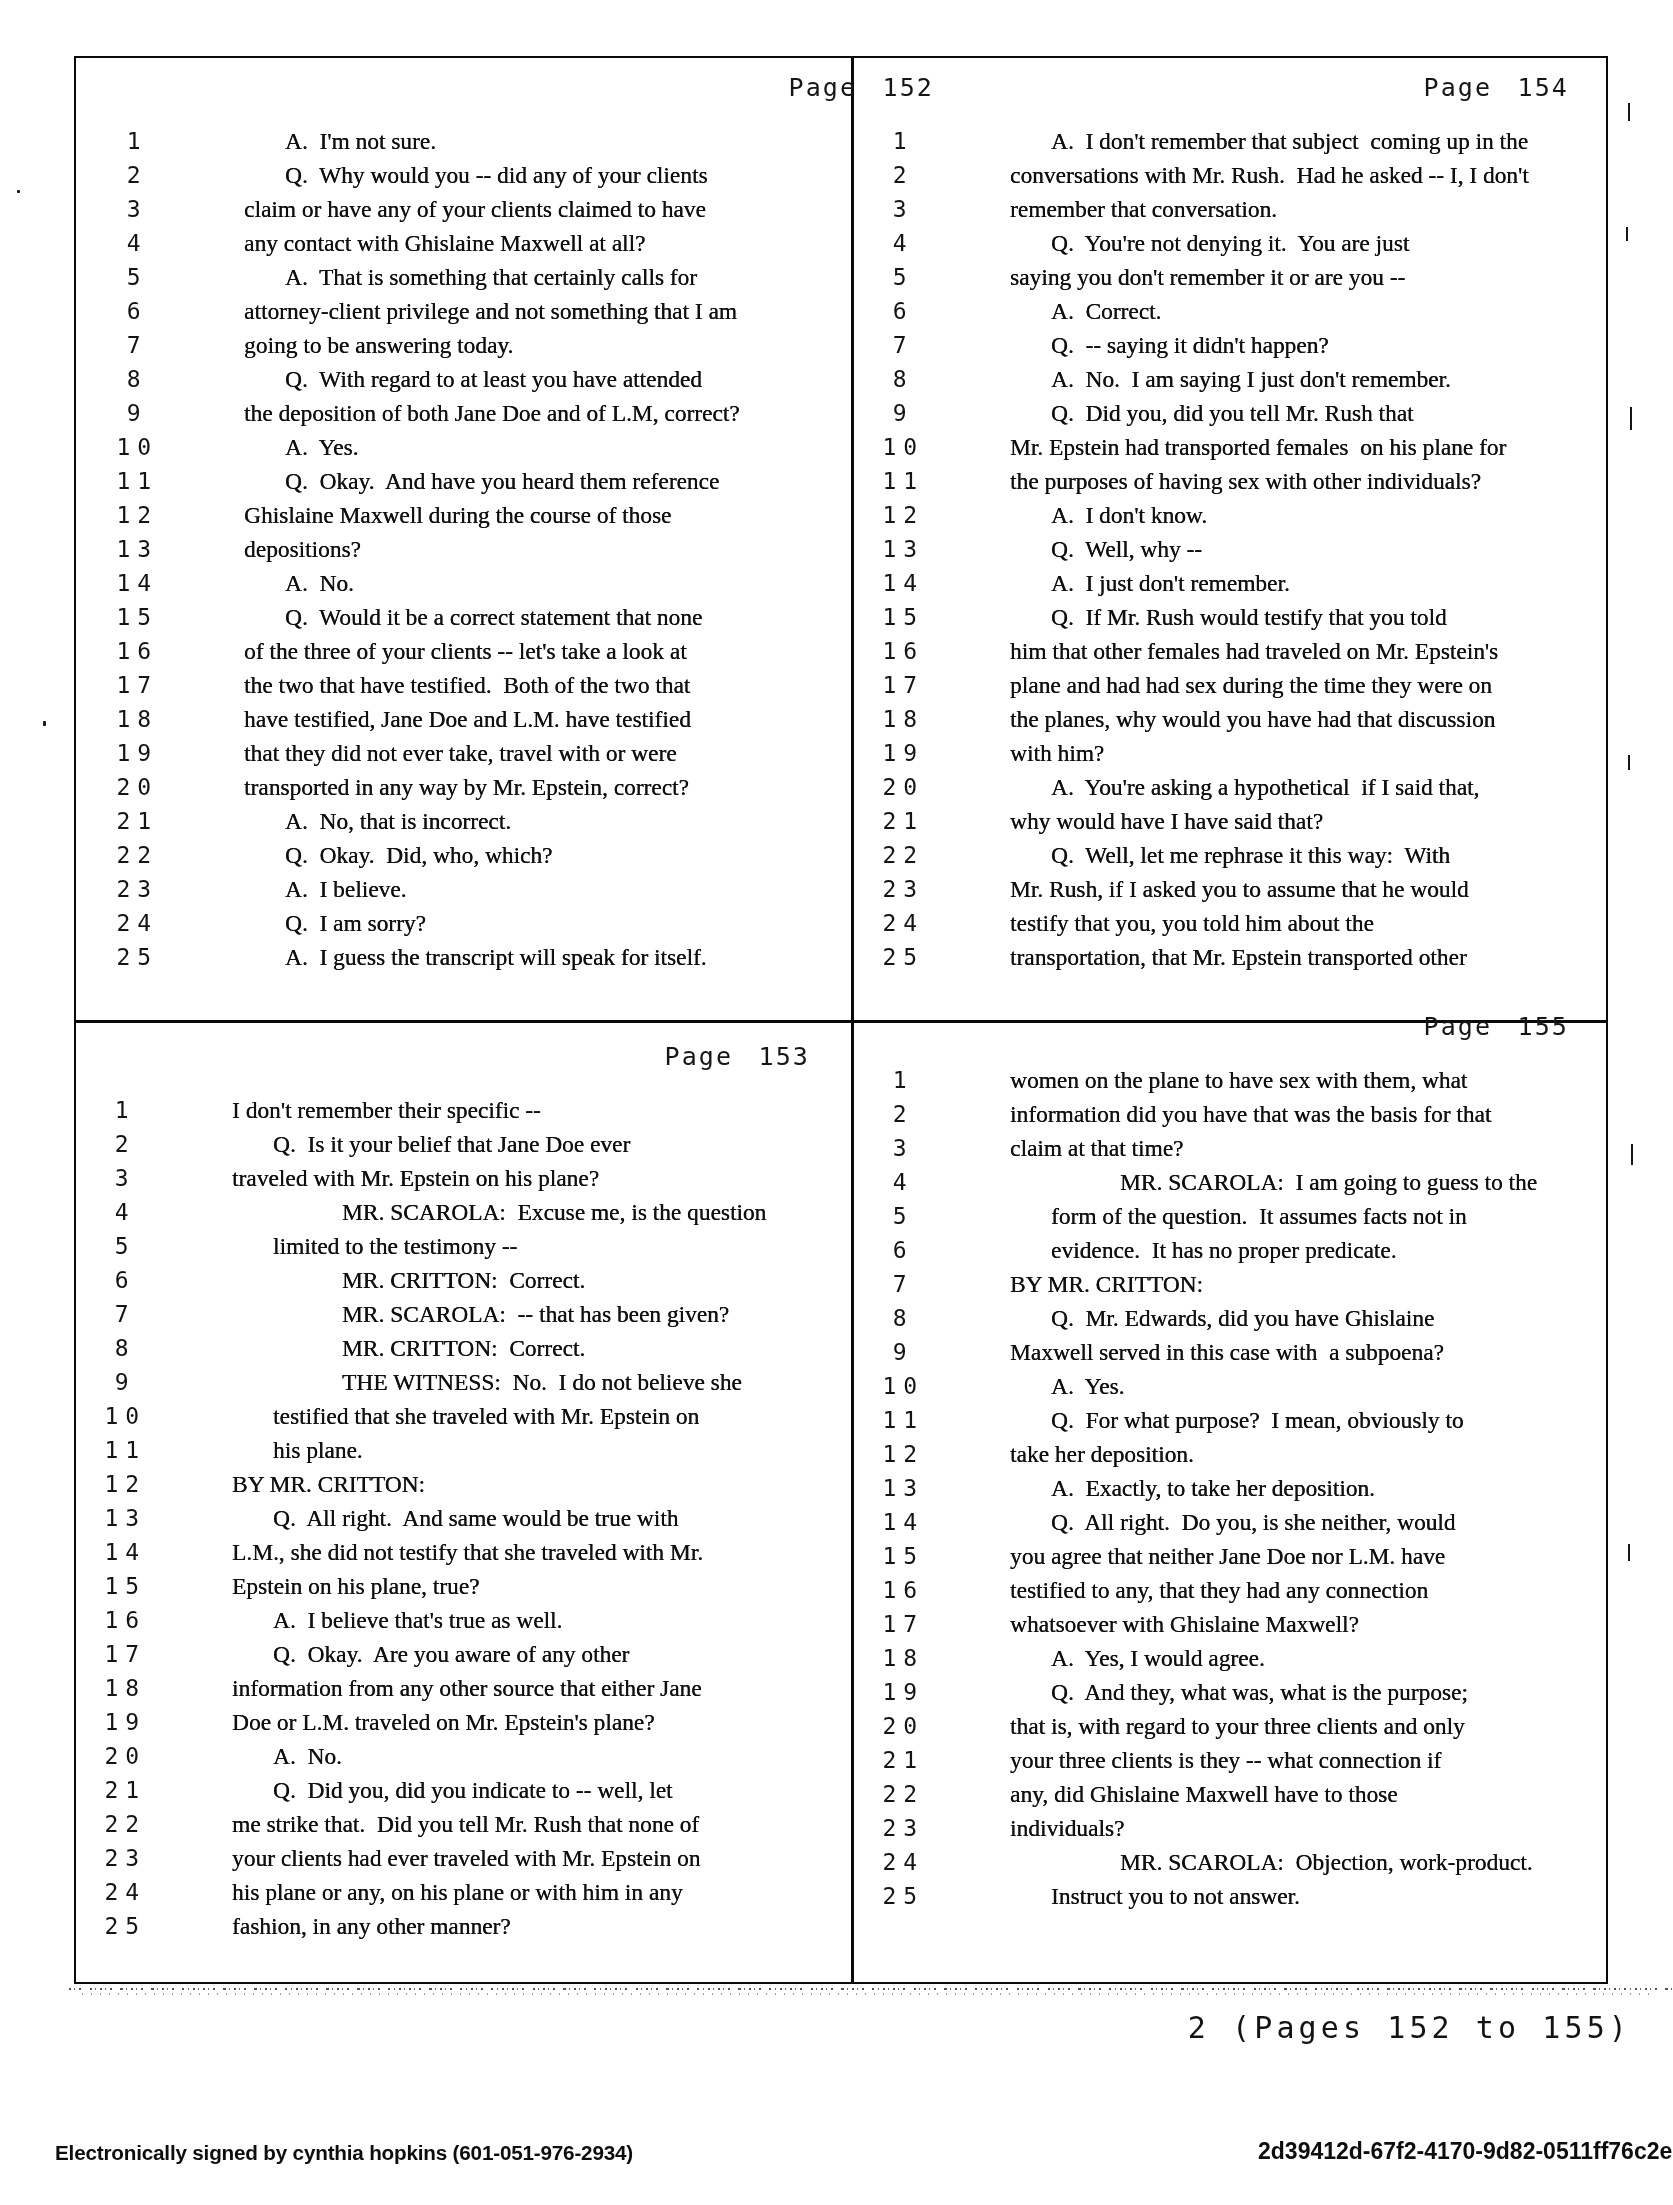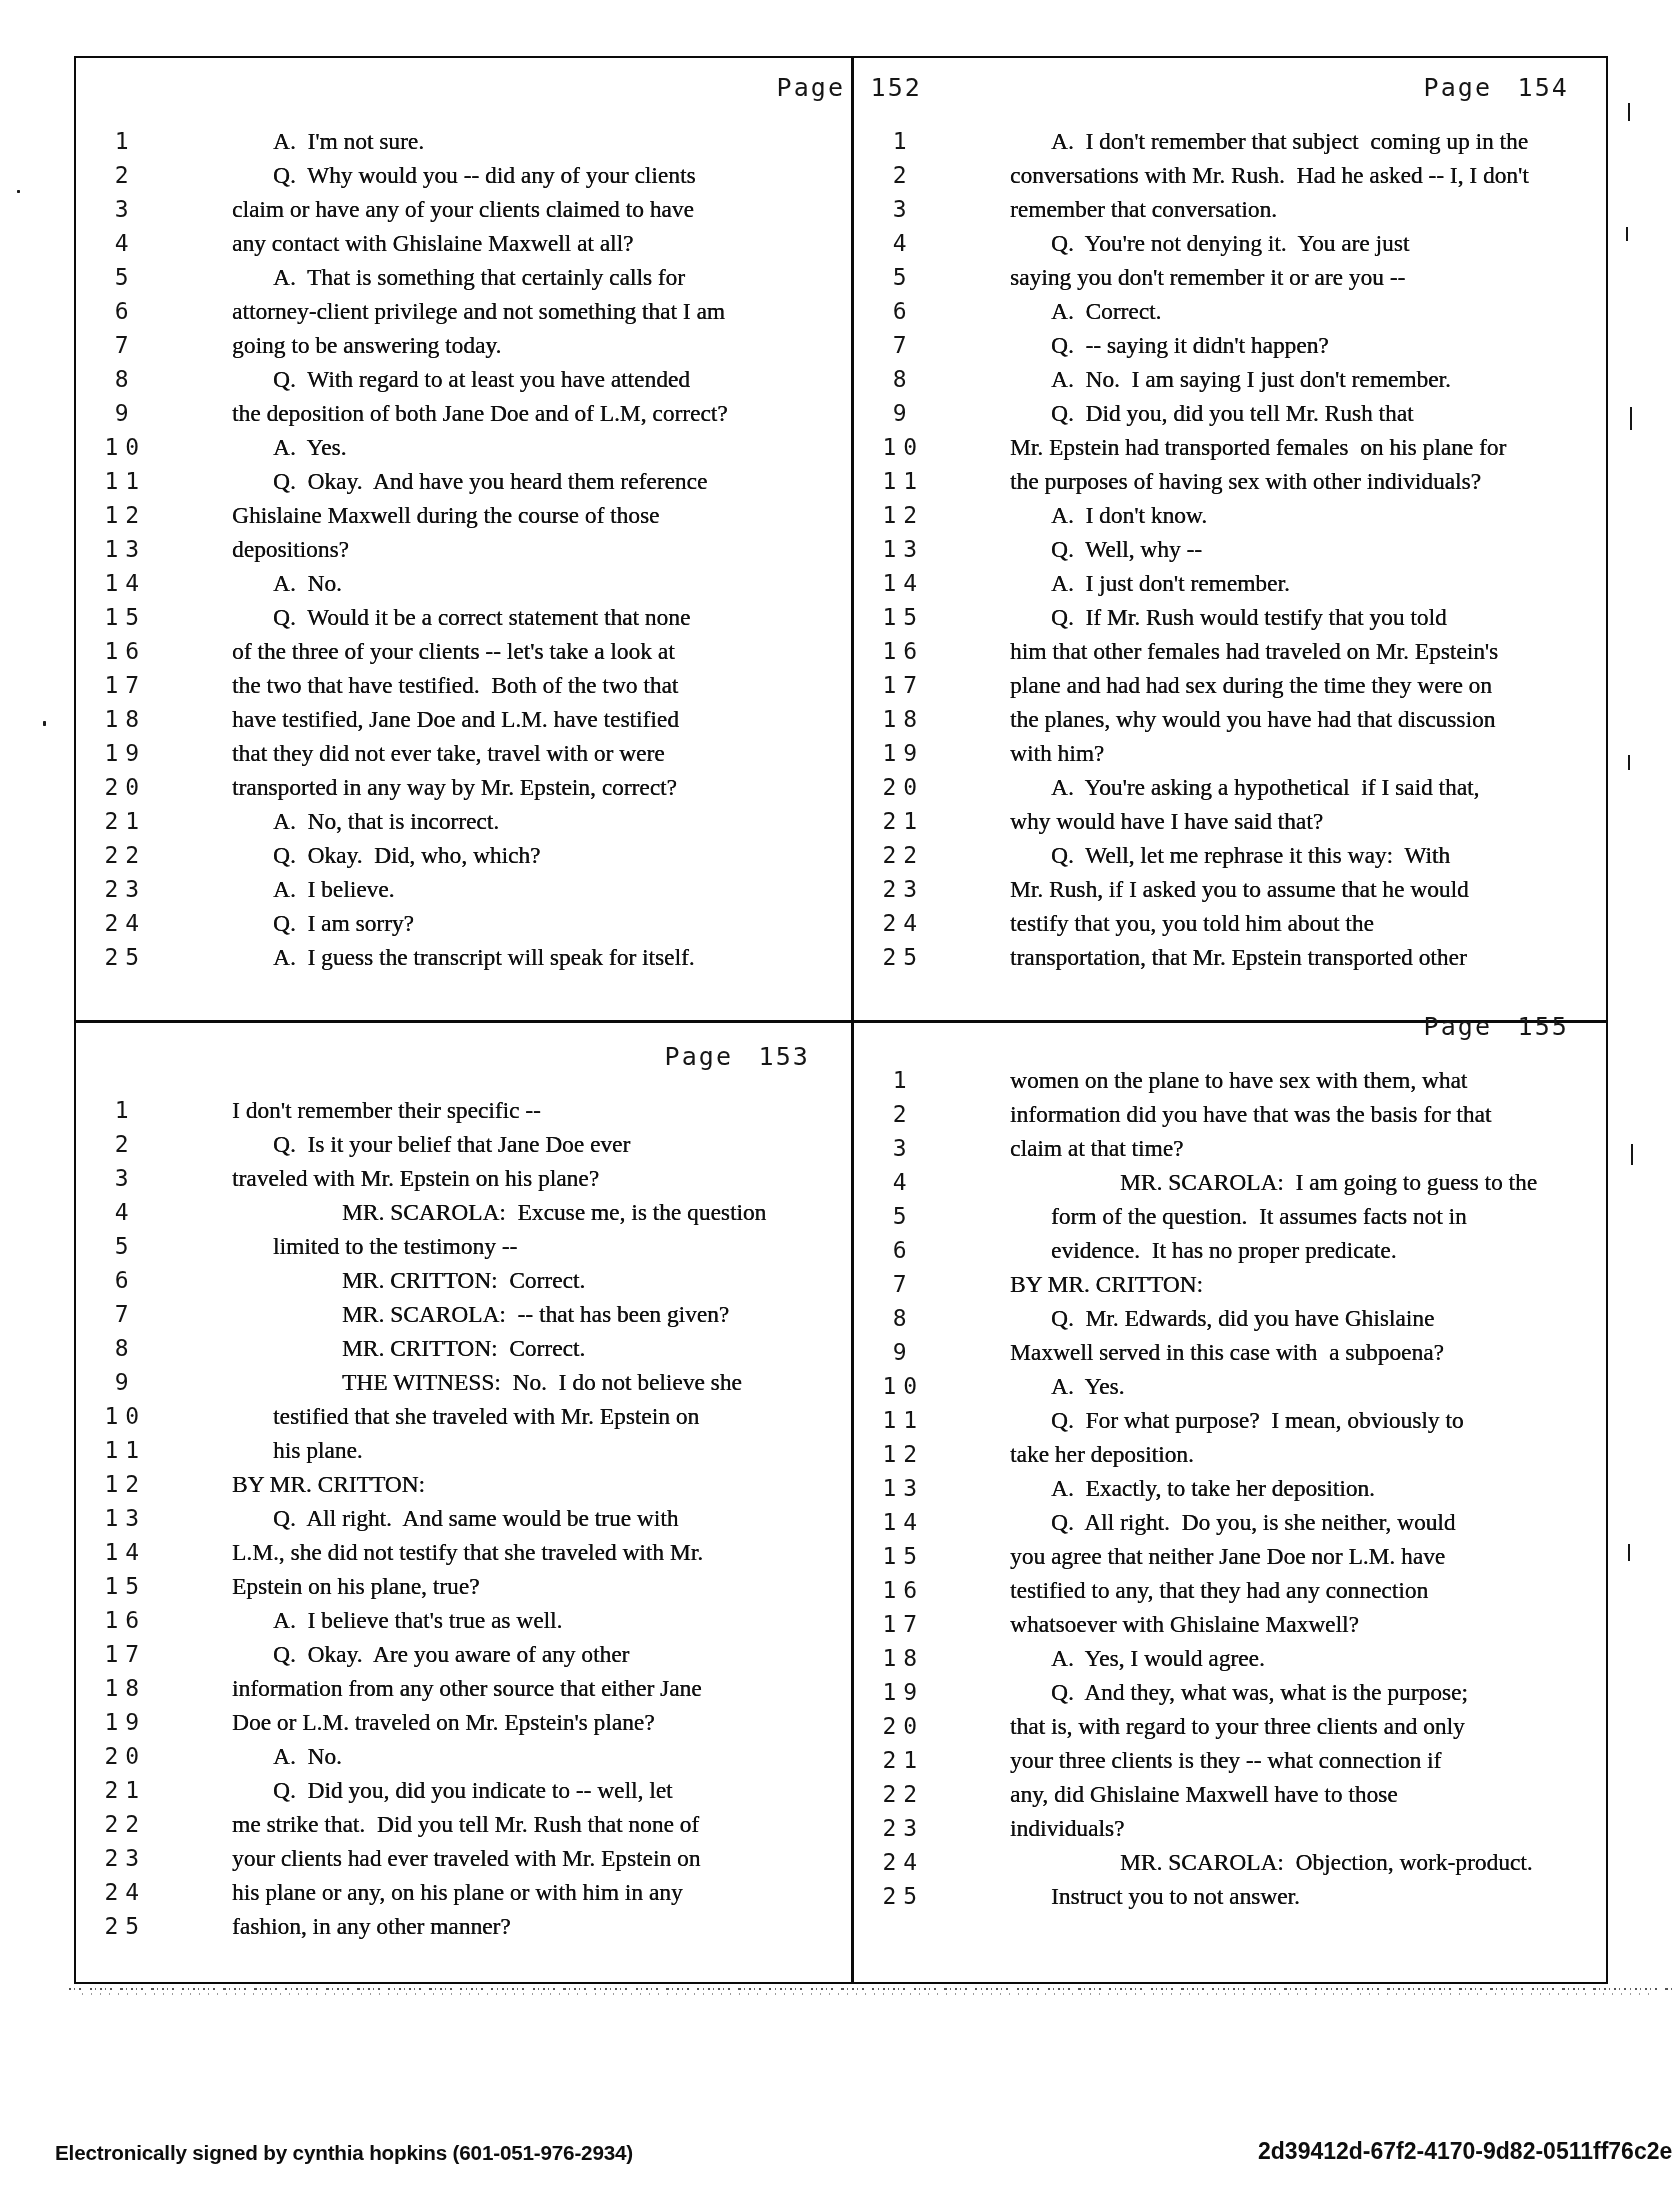--- a/index.html
+++ b/index.html
@@ -10,21 +10,21 @@
   }
   
   .frame{
     position:absolute;left:74px;top:56px;width:1534px;height:1928px;
     border:2.8px solid #0a0a0a;box-sizing:border-box;background:#fff;
   }
   .v-divider{position:absolute;top:0;bottom:0;left:775px;width:2.8px;background:#0a0a0a;}
   .h-divider{position:absolute;left:0;right:0;top:962px;height:2.8px;background:#0a0a0a;}
   
   .quad{position:absolute;box-sizing:border-box;}
-  .q-tl{left:0;   top:0;      width:887px;height:962px;}
+  .q-tl{left:12px;   top:0;      width:887px;height:962px;}
   .q-tr{left:778px;top:0;    width:756px;height:746px;}
   .q-bl{left:0;   top:965px; width:775px;height:957px;}
   .q-br{left:778px;top:935px;width:756px;height:957px;}
   .page-header{
     position:absolute;top:15px;right:41px;
     font-family:"DejaVu Sans Mono","Liberation Mono",monospace;
     font-size:25px;letter-spacing:2.1px;word-spacing:8.3px;color:#161616;
   }
   .q-bl .page-header,.q-br .page-header{top:19.3px;}
   .lines{position:absolute;left:0;right:0;top:70px;}
@@ -520,20 +520,21 @@
   </div>
   <div class="speck sp1"></div>
   <div class="speck sp2"></div>
   <div class="tick tk1"></div>
   <div class="tick tk2"></div>
   <div class="tick tk3"></div>
   <div class="tick tk4"></div>
   <div class="tick tk5"></div>
   <div class="tick tk6"></div>
 
+  <div class="page-summary">2 (Pages 152 to 155)</div>
 
   <div class="signatures">
     <div>Electronically signed by cynthia hopkins (601-051-976-2934)</div>
     
     
   </div>
 
   <div class="doc-id">2d39412d-67f2-4170-9d82-0511ff76c2ea</div>
 
 </div>

